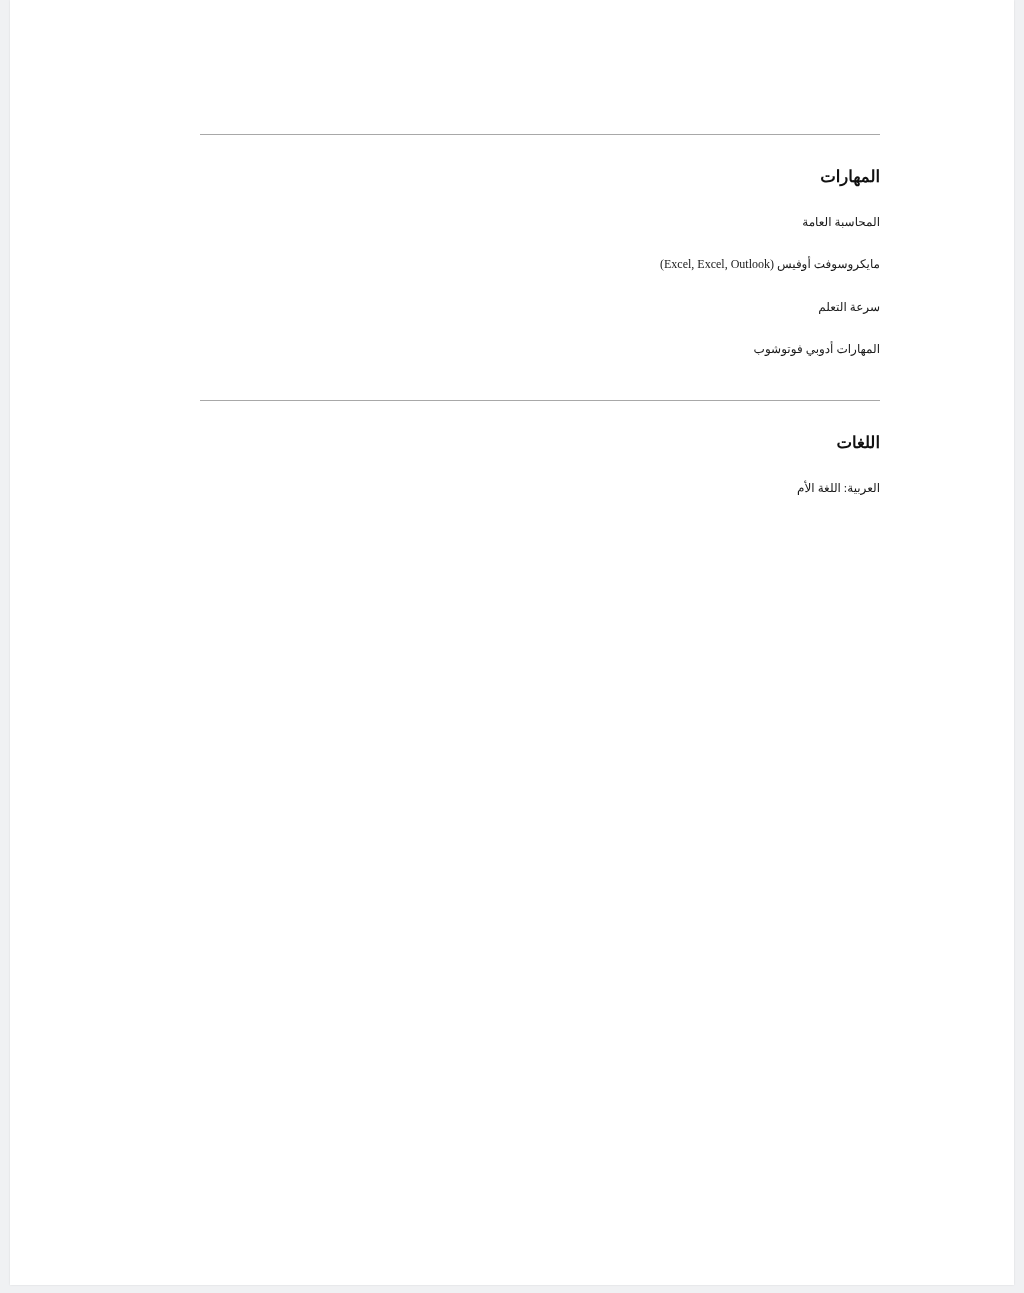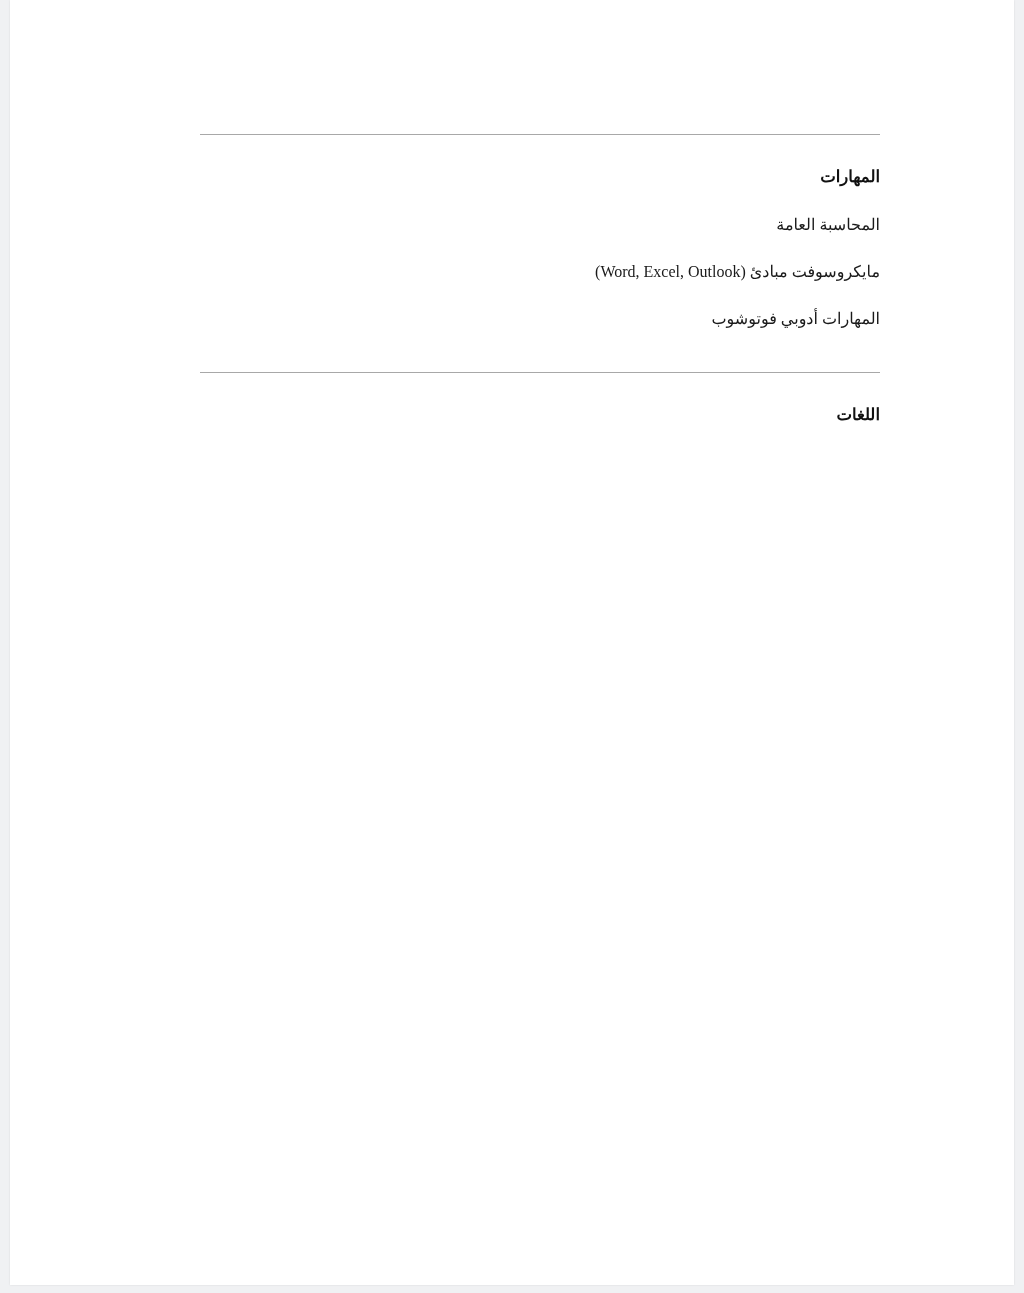--- a/index.html
+++ b/index.html
@@ -51,21 +51,21 @@
   .section-title {
     font-size: 16.5px;
     font-weight: bold;
     color: #111111;
     margin-top: 32px;
     margin-bottom: 0;
     line-height: 1.2;
     letter-spacing: 0;
   }
   .entry {
-    font-size: 16px;
+    font-size: 12px;
     color: #1a1a1a;
     line-height: 1.2;
     margin-top: 28px;
     font-weight: normal;
   }
   .entry:first-of-type {
     margin-top: 30px;
   }
   .rule-spacer-top {
     height: 44px;
@@ -76,26 +76,28 @@
 
 <div class="page">
   <div class="doc-body">
     <div class="content">
 
       <div class="rule"></div>
 
       <div class="section">
         <div class="section-title">المهارات</div>
         <div class="entry">المحاسبة العامة</div>
-        <div class="entry">مايكروسوفت مبادئ (Word, Excel, Outlook)</div>
+        <div class="entry">مايكروسوفت أوفيس (Excel, Excel, Outlook)</div>
+        <div class="entry">سرعة التعلم</div>
         <div class="entry">المهارات أدوبي فوتوشوب</div>
       </div>
 
       <div class="rule-spacer-top"></div>
       <div class="rule"></div>
 
       <div class="section">
         <div class="section-title">اللغات</div>
+        <div class="entry">العربية: اللغة الأم</div>
       </div>
 
     </div>
   </div>
 </div>
 
 </body></html>

